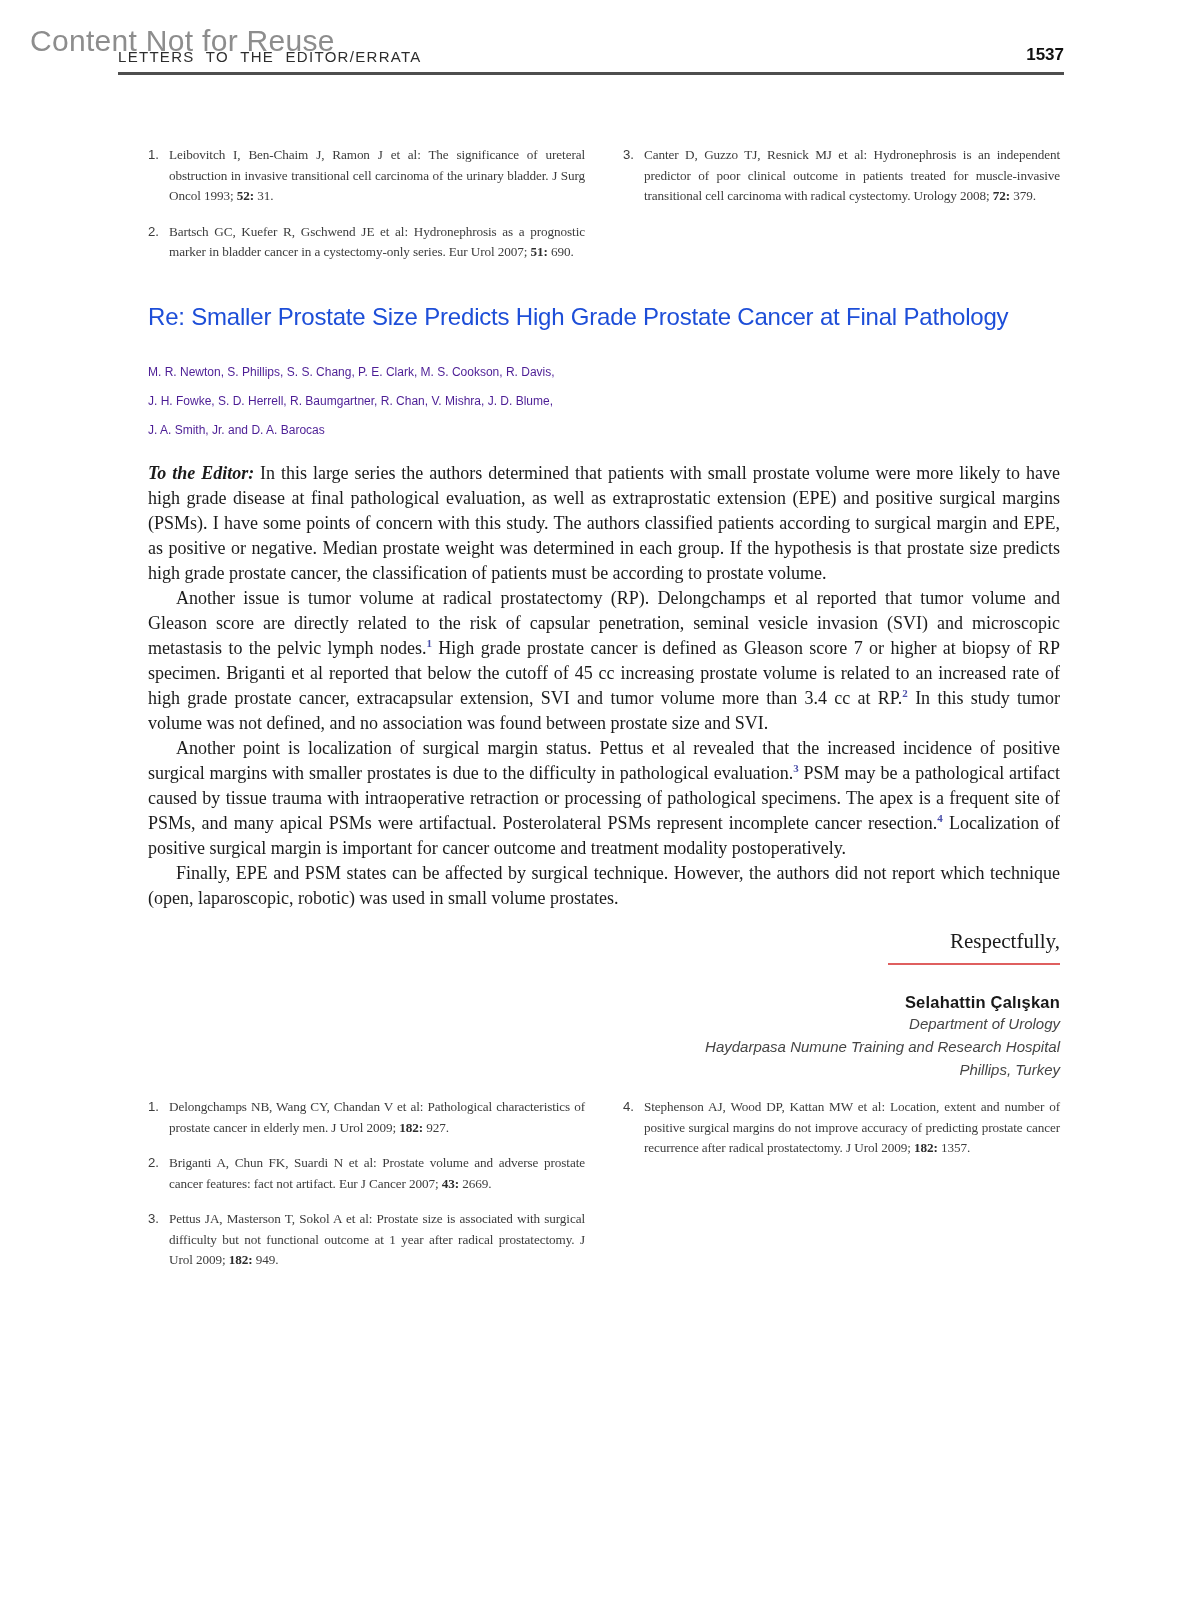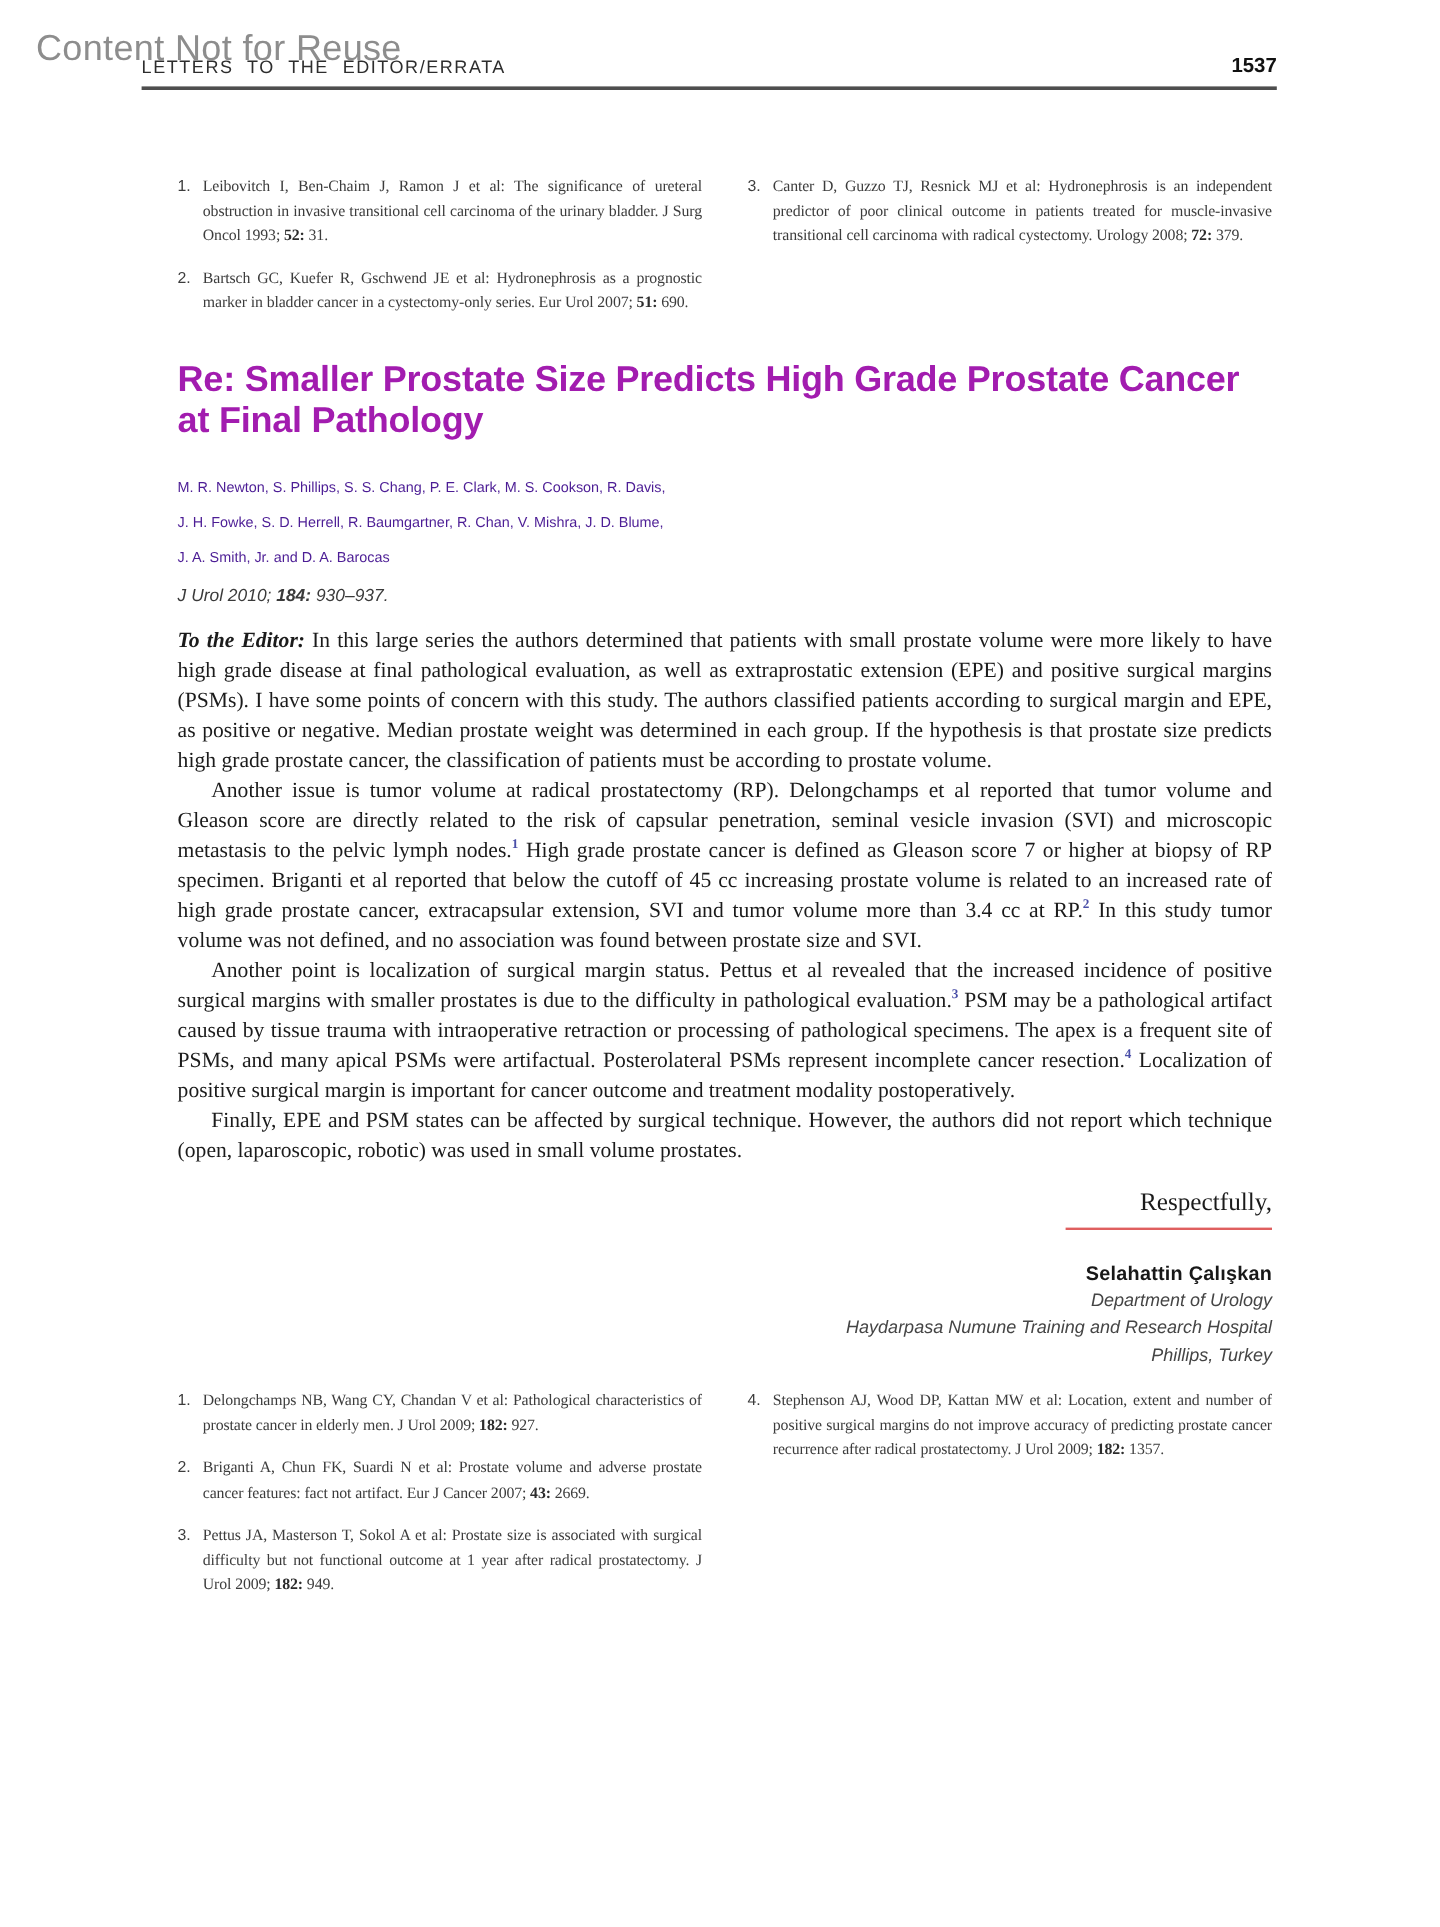--- a/index.html
+++ b/index.html
@@ -39,22 +39,22 @@
     display:flex; margin-bottom:15px;
     font-size:13.2px; line-height:20.5px; color:#3c3c3c;
     letter-spacing:-0.1px;
   }
   .ref-num { width:21px; flex:none; }
   .ref-body { flex:1; text-align:justify;font-family:Liberation Serif, serif; }
   .ref-body .vol { font-weight:bold; color:#2c2c2c; }
 
   
   .title {
-    margin-top:22px; font-weight:bold; font-size:30px;
-    line-height:34px; color:#a21caf; letter-spacing:-0.2px;
+    margin-top:22px; font-weight:normal; font-size:24px;
+    line-height:34px; color:#1d4ed8; letter-spacing:-0.2px;
   }
   .authors { margin-top:24px; font-size:12px; line-height:29px; color:#4c1d95; }
   .citation {
     margin-top:10px; font-style:italic; font-size:14.5px; color:#3a3a3a;
   }
   .citation .vol { font-weight:bold; }
 
   
   .letter-body {
     margin-top:16px; font-family:"Liberation Serif", serif;
@@ -114,21 +114,20 @@
         </div>
       </div>
     </div>
 
     <div class="title">Re: Smaller Prostate Size Predicts High Grade Prostate Cancer at Final Pathology</div>
     <div class="authors">
       <div>M. R. Newton, S. Phillips, S. S. Chang, P. E. Clark, M. S. Cookson, R. Davis,</div>
       <div>J. H. Fowke, S. D. Herrell, R. Baumgartner, R. Chan, V. Mishra, J. D. Blume,</div>
       <div>J. A. Smith, Jr. and D. A. Barocas</div>
     </div>
-    <div class="citation"><span>J Urol 2010; </span><span class="vol">184:</span><span> 930–937.</span></div>
 
     <div class="letter-body">
       <p><span class="lead">To the Editor:</span><span> In this large series the authors determined that patients with small prostate volume were more likely to have high grade disease at final pathological evaluation, as well as extraprostatic extension (EPE) and positive surgical margins (PSMs). I have some points of concern with this study. The authors classified patients according to surgical margin and EPE, as positive or negative. Median prostate weight was determined in each group. If the hypothesis is that prostate size predicts high grade prostate cancer, the classification of patients must be according to prostate volume.</span></p>
       <p class="indent"><span>Another issue is tumor volume at radical prostatectomy (RP). Delongchamps et al reported that tumor volume and Gleason score are directly related to the risk of capsular penetration, seminal vesicle invasion (SVI) and microscopic metastasis to the pelvic lymph nodes.</span><sup class="cite">1</sup><span> High grade prostate cancer is defined as Gleason score 7 or higher at biopsy of RP specimen. Briganti et al reported that below the cutoff of 45 cc increasing prostate volume is related to an increased rate of high grade prostate cancer, extracapsular extension, SVI and tumor volume more than 3.4 cc at RP.</span><sup class="cite">2</sup><span> In this study tumor volume was not defined, and no association was found between prostate size and SVI.</span></p>
       <p class="indent"><span>Another point is localization of surgical margin status. Pettus et al revealed that the increased incidence of positive surgical margins with smaller prostates is due to the difficulty in pathological evaluation.</span><sup class="cite">3</sup><span> PSM may be a pathological artifact caused by tissue trauma with intraoperative retraction or processing of pathological specimens. The apex is a frequent site of PSMs, and many apical PSMs were artifactual. Posterolateral PSMs represent incomplete cancer resection.</span><sup class="cite">4</sup><span> Localization of positive surgical margin is important for cancer outcome and treatment modality postoperatively.</span></p>
       <p class="indent">Finally, EPE and PSM states can be affected by surgical technique. However, the authors did not report which technique (open, laparoscopic, robotic) was used in small volume prostates.</p>
     </div>
 
     <div class="closing">Respectfully,</div>
     <div class="sig-rule"></div>

